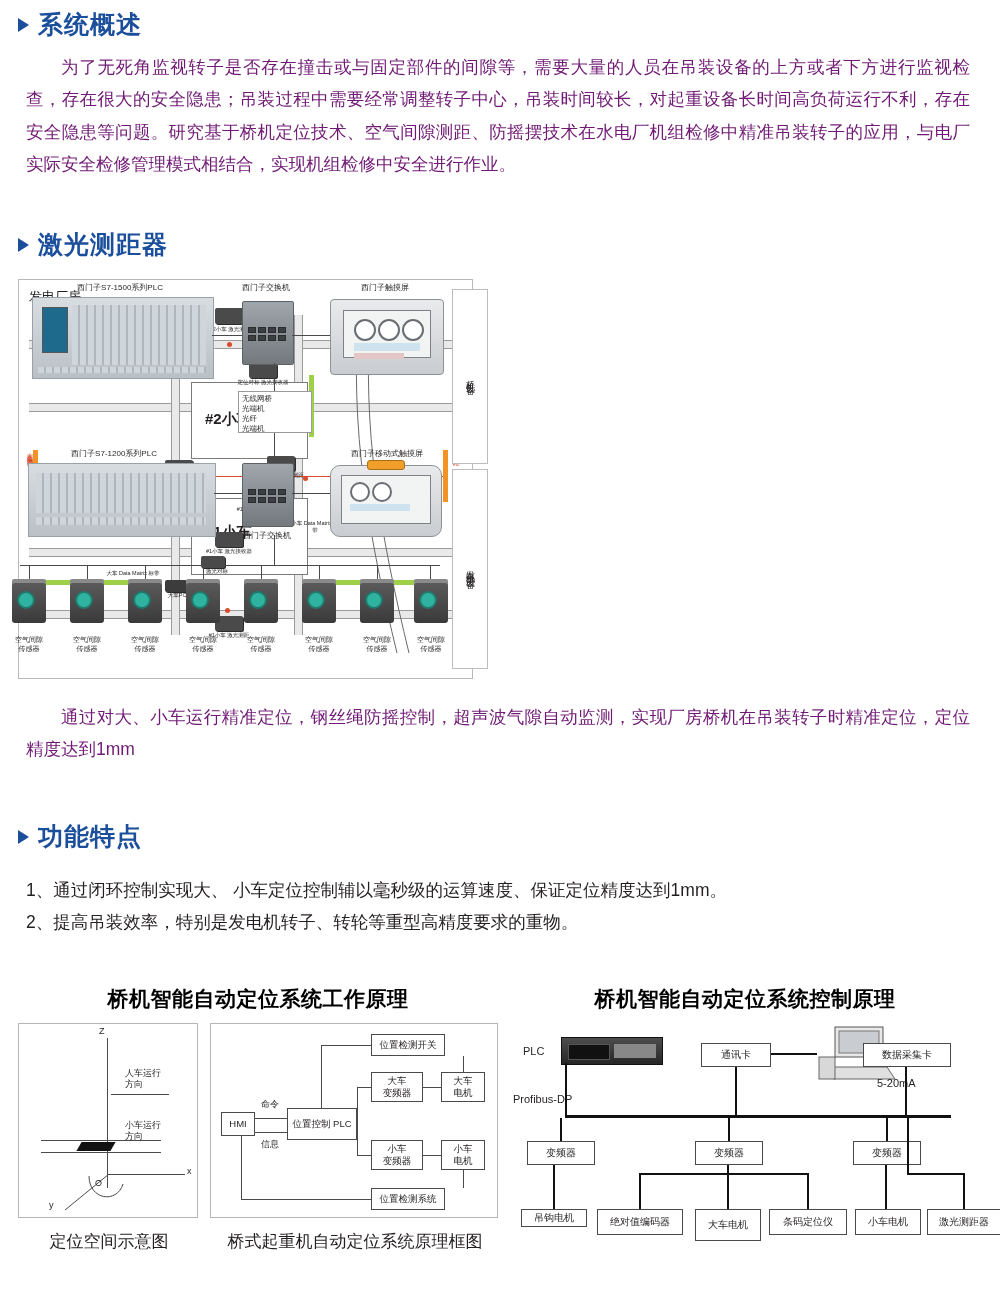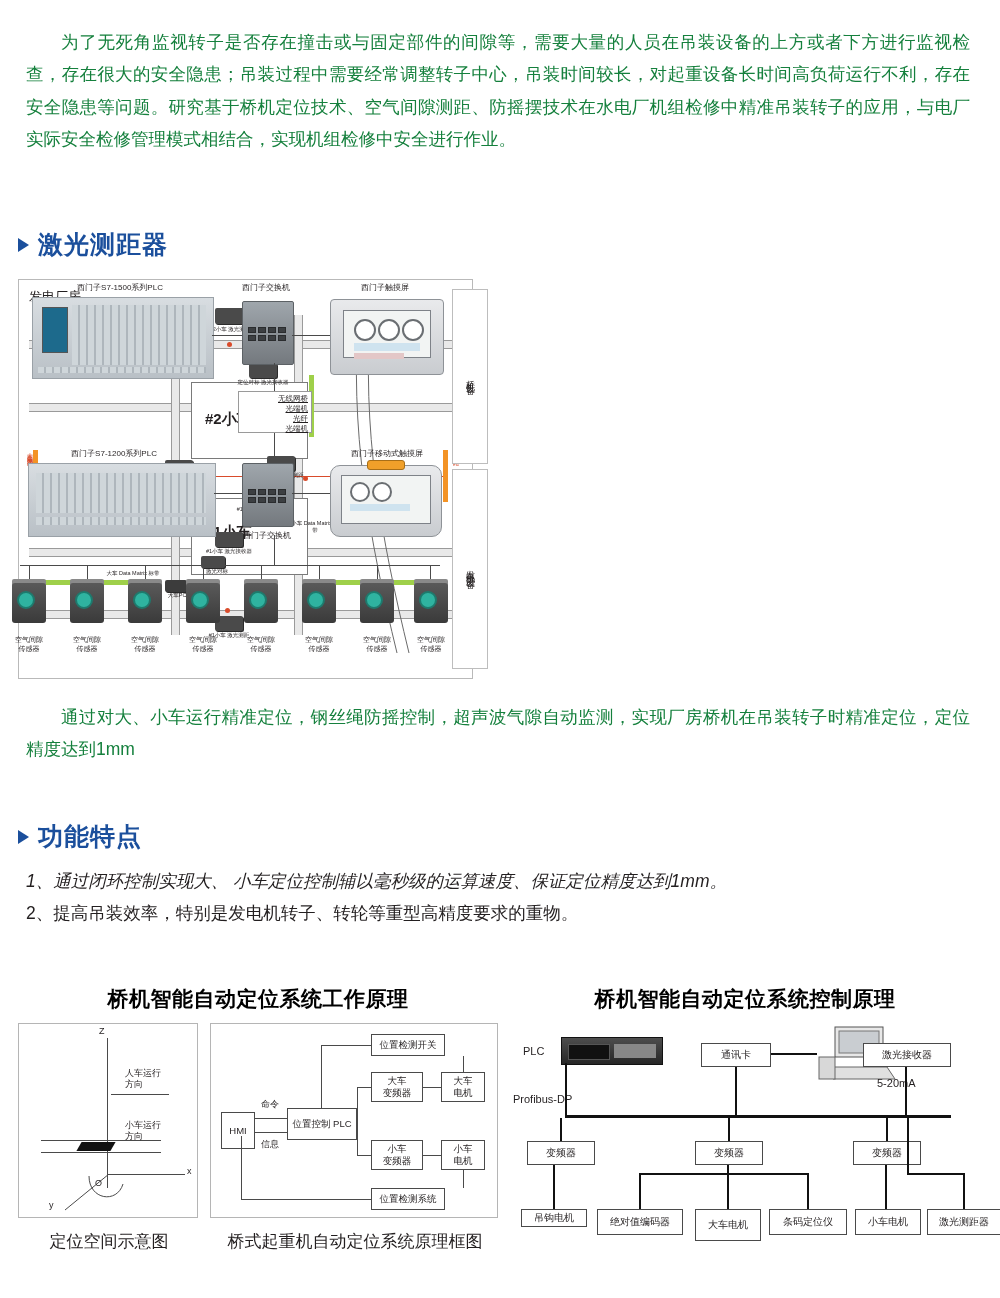--- a/index.html
+++ b/index.html
@@ -43,21 +43,21 @@
     font-weight: bold;
     color: #1b4f9c;
     letter-spacing: 1px;
     line-height: 1;
   }
 
   
   .para {
     font-size: 17.5px;
     line-height: 1.85;
-    color: #15803d;
+    color: #701a75;
     margin: 14px 30px 0 26px;
     text-align: justify;
     text-indent: 2em;
   }
   .list-line {
     font-size: 17.5px;
     line-height: 1.85;
     color: #231f20;
     margin: 0 30px 0 26px;
   }
@@ -125,22 +125,22 @@
   .arch-panel {
     position: absolute; border: 1px solid #bdbdbd; background: #fff;
     box-sizing: border-box;
   }
   .arch-cap {
     position: absolute; font-size: 8px; color: #231f20; text-align: center;
     line-height: 1.3;
   }
   .box-label {
     position: absolute; border: 1px solid #9a9a9a; background: #fff;
-    font-size: 7.5px; text-align: right; line-height: 1.35;
-    color: #231f20; box-sizing: border-box; padding: 2px 3px; text-decoration: underline;
+    font-size: 7.5px; text-align: left; line-height: 1.35;
+    color: #231f20; box-sizing: border-box; padding: 2px 3px;
   }
   .wire { position: absolute; background: #4a4a4a; }
   .sensor {
     position: absolute; width: 42px; height: 52px;
   }
   .sensor .body {
     position: absolute; left: 4px; top: 4px; width: 34px; height: 40px;
     background: linear-gradient(180deg,#5a5a5a 0%, #3a3a3a 100%);
     border-radius: 3px;
   }
@@ -222,20 +222,24 @@
   }
   .cl { position: absolute; background: #111; }
   .clabel { position: absolute; font-size: 11px; color: #231f20; }
 </style>
 </head>
 <body>
 
 <div class="page">
 
   <div id="sec-overview">
+    <div class="section-head">
+      <span class="tri"></span>
+      <span class="title">系统概述</span>
+    </div>
     <p class="para">为了无死角监视转子是否存在撞击或与固定部件的间隙等，需要大量的人员在吊装设备的上方或者下方进行监视检查，存在很大的安全隐患；吊装过程中需要经常调整转子中心，吊装时间较长，对起重设备长时间高负荷运行不利，存在安全隐患等问题。研究基于桥机定位技术、空气间隙测距、防摇摆技术在水电厂机组检修中精准吊装转子的应用，与电厂实际安全检修管理模式相结合，实现机组检修中安全进行作业。</p>
   </div>
 
   <div id="sec-structure">
     <div class="section-head">
       <span class="tri"></span>
       <span class="title">激光测距器</span>
     </div>
 
     <div class="diagram-row">
@@ -491,21 +495,21 @@
     </div>
 
     <p class="para" style="margin-top:22px;">通过对大、小车运行精准定位，钢丝绳防摇控制，超声波气隙自动监测，实现厂房桥机在吊装转子时精准定位，定位精度达到1mm</p>
   </div>
 
   <div id="sec-features">
     <div class="section-head">
       <span class="tri"></span>
       <span class="title">功能特点</span>
     </div>
-    <div class="list-line" style="margin-top:16px;font-style:italic;">1、通过闭环控制实现大、 小车定位控制辅以毫秒级的运算速度、保证定位精度达到1mm。</div>
+    <div class="list-line" style="margin-top:25px;">1、通过闭环控制实现大、 小车定位控制辅以毫秒级的运算速度、保证定位精度达到1mm。</div>
     <div class="list-line">2、提高吊装效率，特别是发电机转子、转轮等重型高精度要求的重物。</div>
   </div>
 
   <div id="bottom-area">
 
     <div style="position:absolute; left:18px; top:0; width:480px;">
       <div class="fig-title">桥机智能自动定位系统工作原理</div>
 
       <div class="fig-box" style="position:absolute; left:0; top:38px; width:180px; height:195px;">
         <div class="axis-line" style="left:88px; top:14px; width:1px; height:150px;"></div>
@@ -526,21 +530,21 @@
         <div class="tiny" style="left:106px; top:44px; white-space:pre-line; line-height:1.2;">人车运行
 方向</div>
         <div class="axis-line" style="left:92px; top:70px; width:58px; height:1px;"></div>
         <div class="tiny" style="left:106px; top:96px; white-space:pre-line; line-height:1.2;">小车运行
 方向</div>
 
         <div class="fig-caption" style="position:absolute; left:0; top:200px; width:180px;">定位空间示意图</div>
       </div>
 
       <div class="fig-box" style="position:absolute; left:192px; top:38px; width:288px; height:195px;">
-        <div class="blk" style="left:10px; top:88px; width:34px; height:37px;">HMI</div>
+        <div class="blk" style="left:10px; top:88px; width:34px; height:24px;">HMI</div>
         <div class="blk" style="left:76px; top:84px; width:70px; height:32px;">位置控制 PLC</div>
         <div class="blk" style="left:160px; top:10px; width:74px; height:22px;">位置检测开关</div>
         <div class="blk" style="left:160px; top:48px; width:52px; height:30px; white-space:pre-line;">大车
 变频器</div>
         <div class="blk" style="left:230px; top:48px; width:44px; height:30px; white-space:pre-line;">大车
 电机</div>
         <div class="blk" style="left:160px; top:116px; width:52px; height:30px; white-space:pre-line;">小车
 变频器</div>
         <div class="blk" style="left:230px; top:116px; width:44px; height:30px; white-space:pre-line;">小车
 电机</div>
@@ -579,21 +583,21 @@
           <rect x="2" y="34" width="16" height="22" fill="#d8d8d8" stroke="#666"></rect>
         </svg>
 
         <div class="clabel" style="left:18px; top:22px;">PLC</div>
         <div style="position:absolute; left:56px; top:14px; width:100px; height:26px; background:linear-gradient(180deg,#4d4d4d,#262626); border:1px solid #111;">
           <div style="position:absolute; left:6px; top:6px; width:40px; height:14px; background:#111; border:1px solid #555;"></div>
           <div style="position:absolute; left:52px; top:6px; width:42px; height:14px; background:#888;"></div>
         </div>
 
         <div class="cbox" style="left:196px; top:20px; width:70px; height:24px;">通讯卡</div>
-        <div class="cbox" style="left:358px; top:20px; width:88px; height:24px;">激光接收器</div>
+        <div class="cbox" style="left:358px; top:20px; width:88px; height:24px;">数据采集卡</div>
         <div class="clabel" style="left:372px; top:54px;">5-20mA</div>
 
         <div class="clabel" style="left:8px; top:70px;">Profibus-DP</div>
 
         <div class="cl" style="left:60px; top:92px; width:386px; height:3px;"></div>
         <div class="cl" style="left:60px; top:40px; width:2px; height:54px;"></div>
         <div class="cl" style="left:230px; top:44px; width:2px; height:48px;"></div>
         <div class="cl" style="left:400px; top:44px; width:2px; height:48px;"></div>
         <div class="cl" style="left:266px; top:30px; width:46px; height:2px;"></div>
 

